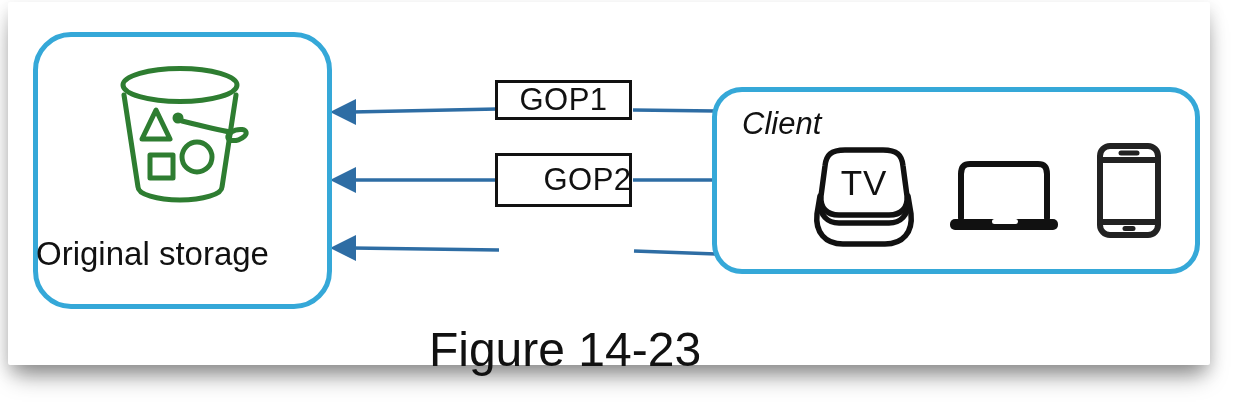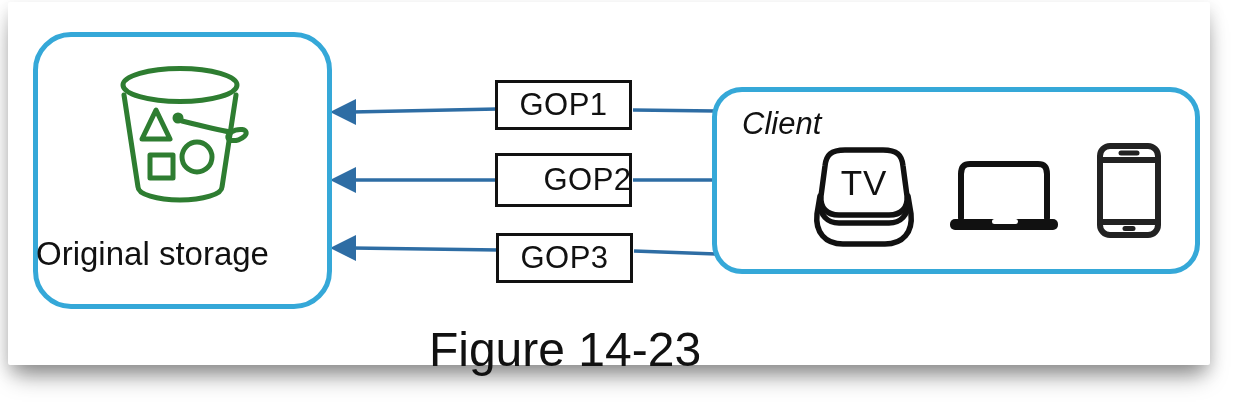--- a/index.html
+++ b/index.html
@@ -16,21 +16,21 @@
   .abs{position:absolute;box-sizing:border-box;}
   .storage-box{
     left:33px;top:32px;width:299px;height:277px;background:#fff;
     border:5px solid var(--accent);border-radius:38px;
   }
   .client-box{
     left:712px;top:87px;width:488px;height:187px;background:#fff;
     border:5px solid var(--accent);border-radius:30px;
   }
   .gop{
-    width:137px;height:50px;border:3.5px solid var(--ink);background:#fff;
+    width:137px;height:40px;border:3.5px solid var(--ink);background:#fff;
     display:flex;align-items:center;justify-content:center;
     font-size:31px;color:var(--ink);letter-spacing:.5px;
   }
   #gop1{left:495px;top:80px;}
   #gop2{left:495px;top:153px;height:54px;padding-left:48px;}
   #gop3{left:496px;top:233px;}
   .storage-label{
     left:33px;top:236px;width:239px;text-align:center;
     font-size:33px;line-height:1.1;color:var(--ink);
   }
@@ -94,23 +94,20 @@
     <ellipse class="s" cx="119" cy="71" rx="9.5" ry="5" transform="rotate(-18 119 71)"></ellipse>
   </svg>
   <div class="storage-label abs">Original storage</div>
 
   <div class="gop abs" id="gop1">
     <span>GOP1</span>
   </div>
   <div class="gop abs" id="gop2">
     <span>GOP2</span>
   </div>
-  <div class="gop abs" id="gop3">
-    <span>GOP3</span>
-  </div>
 
   <div class="client-box abs"></div>
   <div class="client-label abs">Client</div>
 
   <svg class="tv-icon abs" viewBox="0 0 102 106">
     <path class="s" d="M32,4 L70,4 C84,4 89,9 90,20 L94,50 C95,62 88,69 76,69 L26,69 C14,69 7,62 8,50 L12,20 C13,9 18,4 32,4 Z"></path>
     <path class="s" d="M95,57 C95,69 88,77 76,77 L26,77 C14,77 7,69 7,57"></path>
     <path class="s" d="M7,50 L4,68 C2,86 12,98 30,98 L72,98 C90,98 100,86 98,68 L95,50"></path>
     <text x="51" y="49" text-anchor="middle">TV</text>
   </svg>

